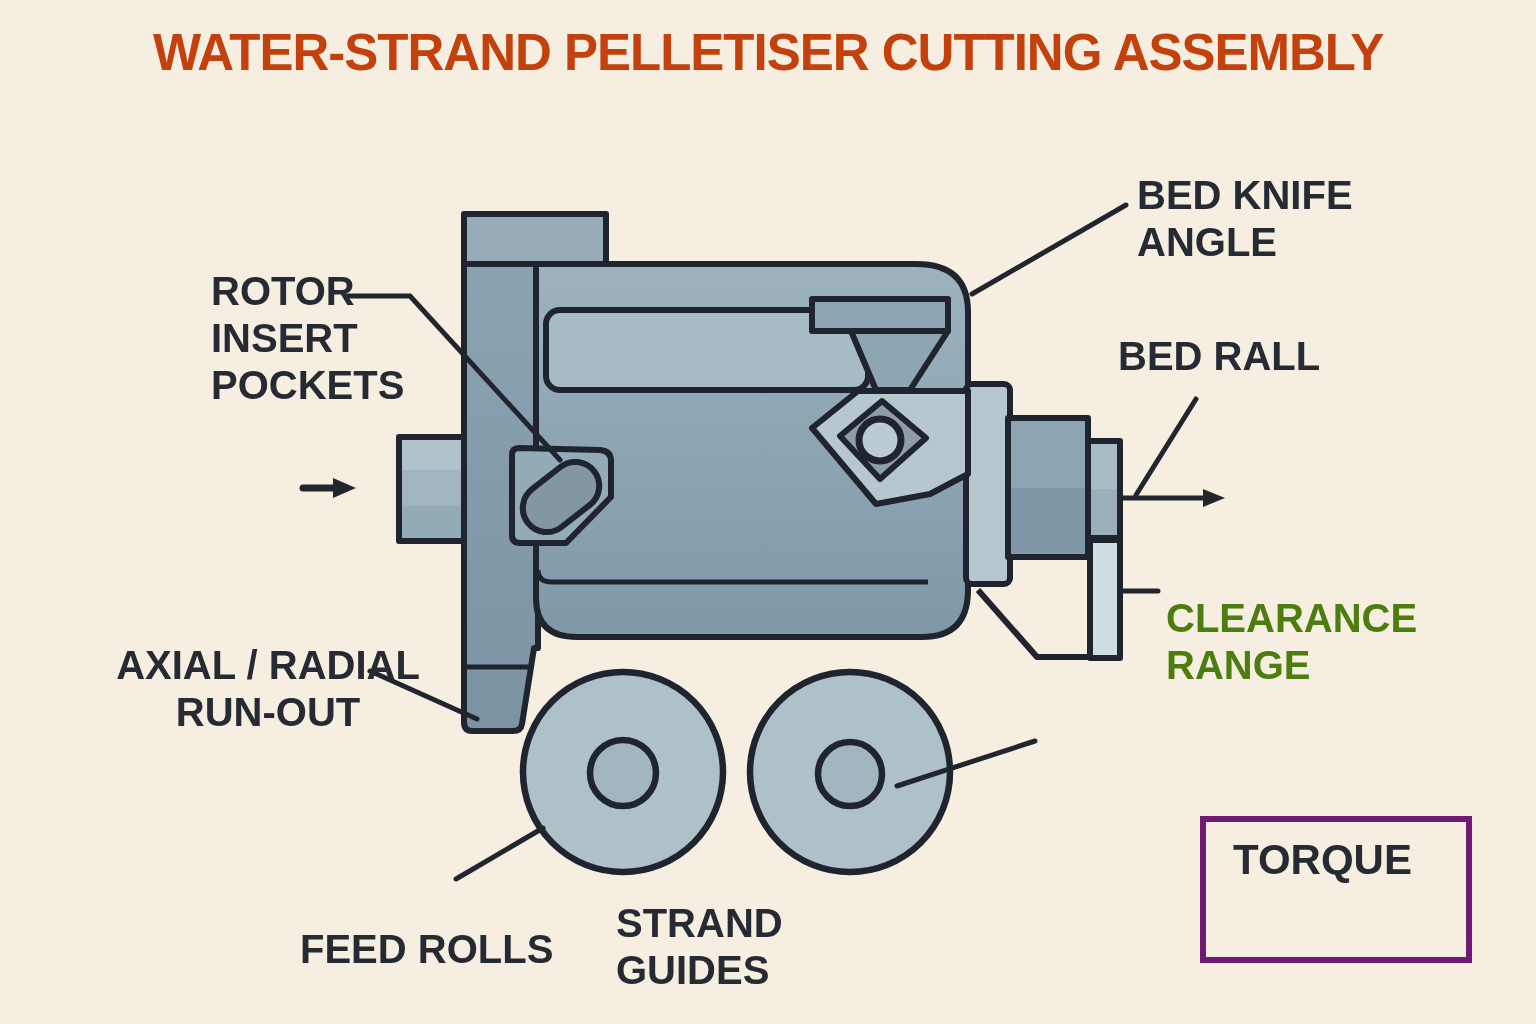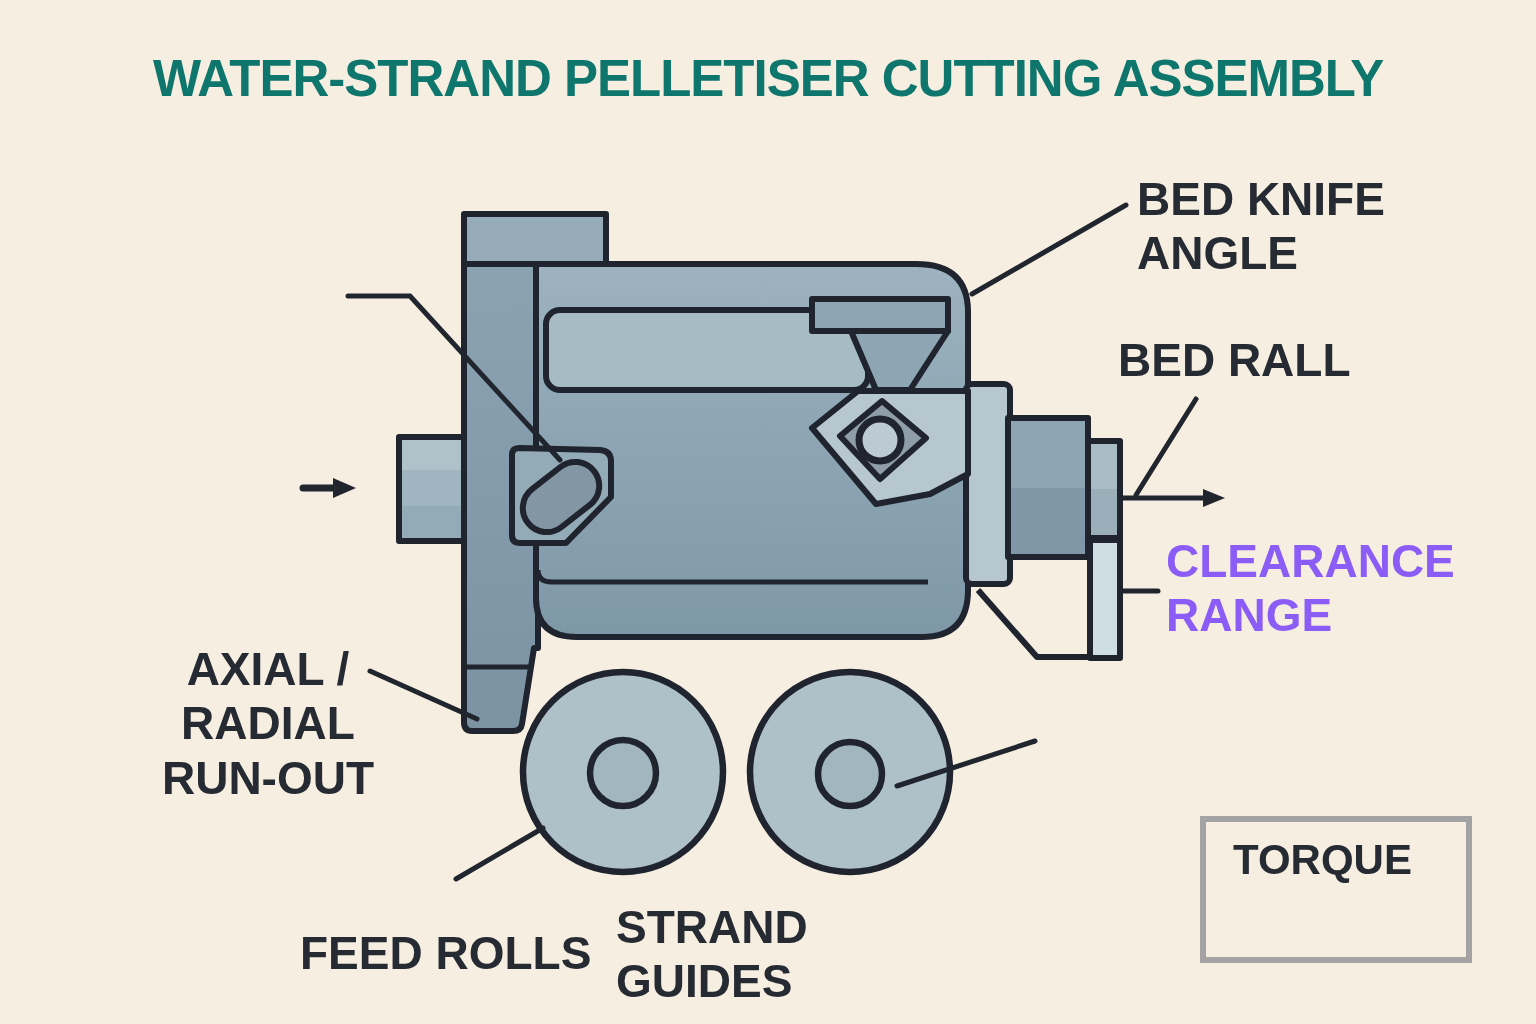--- a/index.html
+++ b/index.html
@@ -4,40 +4,40 @@
 <style>
   html,body{margin:0;padding:0;}
   body{
     width:1536px;height:1024px;overflow:hidden;
     background:#f6efe1;
     font-family:"Liberation Sans", sans-serif;
   }
   .stage{position:relative;width:1536px;height:1024px;background:#f6efe1;}
   .art{position:absolute;left:0;top:0;width:1536px;height:1024px;}
   .title{
-    position:absolute;left:153px;top:49px;
+    position:absolute;left:153px;top:23px;
     font-size:51px;font-weight:700;letter-spacing:-1px;
-    color:#0f766e;white-space:nowrap;
+    color:#c2410c;white-space:nowrap;
   }
   .lbl{
     position:absolute;
-    font-size:46px;font-weight:700;line-height:1.18;letter-spacing:0;
+    font-size:40px;font-weight:700;line-height:1.18;letter-spacing:0;
     color:#262b33;white-space:pre-line;
   }
   .lbl-rotor{left:211px;top:268px;}
   .lbl-bedknife{left:1137px;top:172px;}
   .lbl-bedrall{left:1118px;top:333px;}
-  .lbl-clearance{left:1166px;top:534px;color:#8b5cf6;}
+  .lbl-clearance{left:1166px;top:595px;color:#4d7c0f;}
   .lbl-axial{left:94px;top:600px;width:348px;text-align:center;margin-top:42px;}
   .lbl-feedrolls{left:300px;top:886px;margin-top:40px;}
   .lbl-strand{left:616px;top:900px;width:232px;text-align:left;}
   .lbl-fedrolls{left:1046px;top:716px;}
   .torque-box{
     position:absolute;left:1200px;top:816px;width:272px;height:147px;
-    border:6px solid #a3a3a3;box-sizing:border-box;
+    border:6px solid #701a75;box-sizing:border-box;
     background:transparent;
   }
   .torque-box .lbl-torque{
     position:absolute;left:27px;top:14px;
     font-size:42px;font-weight:700;color:#262b33;
   }
 </style>
 </head>
 <body>
 
@@ -127,20 +127,23 @@
       <path d="M 1122,498 L 1203,498"></path>
     </g>
     <g fill="#20252e" stroke="none">
       <polygon points="333,478 356,488 333,498"></polygon>
       <polygon points="1203,489 1225,498 1203,507"></polygon>
     </g>
   </svg>
 
   <div class="title">WATER-STRAND PELLETISER CUTTING ASSEMBLY</div>
 
+  <div class="lbl lbl-rotor">ROTOR
+INSERT
+POCKETS</div>
   <div class="lbl lbl-bedknife">BED KNIFE
 ANGLE</div>
   <div class="lbl lbl-bedrall">BED RALL</div>
   <div class="lbl lbl-clearance">CLEARANCE
 RANGE</div>
   <div class="lbl lbl-axial">AXIAL / RADIAL
 RUN-OUT</div>
   <div class="lbl lbl-feedrolls">FEED ROLLS</div>
   <div class="lbl lbl-strand">STRAND
 GUIDES</div>

